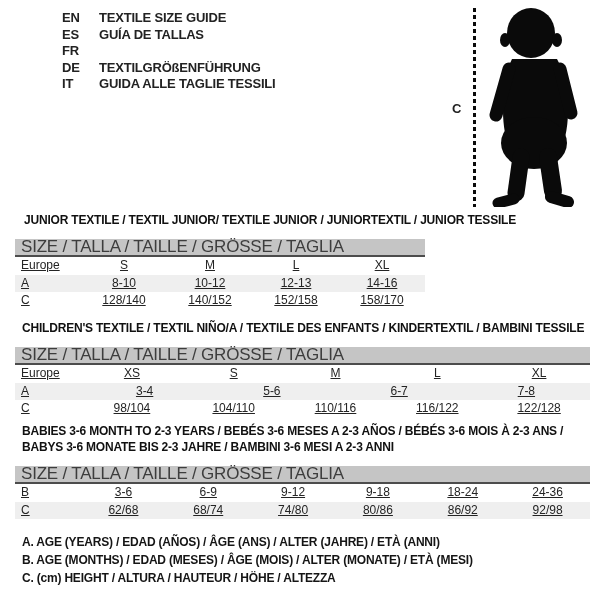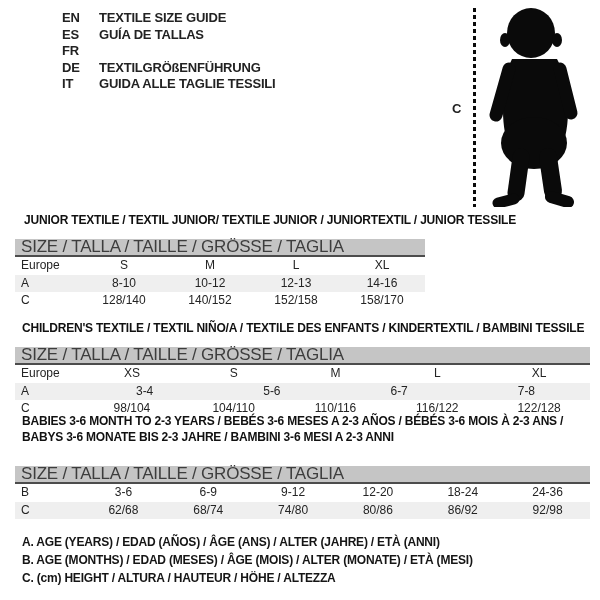--- a/index.html
+++ b/index.html
@@ -31,21 +31,21 @@
 
   
   .stable { }
   .size-bar {
     height:16px; line-height:16px; padding-left:6px;
     background:var(--header-bar-bg, #c5c5c5);
     border-bottom:2px solid var(--header-bar-border, #4c4c4c);
     color:var(--header-bar-text, #3d3d3d);
     font-size:17px; letter-spacing:-0.2px;
   }
-  .trow { display:flex; height:17.5px; line-height:17.5px; font-size:12px; color:#242424; }
+  .trow { display:flex; height:17.5px; line-height:17.5px; font-size:12px; color:#242424;text-decoration:underline; }
   .trow .lbl { width:60px; padding-left:6px; text-align:left; }
   .trow .cell { flex:1; text-align:center; }
   .stripe { background:var(--stripe-bg, #efefef); }
 
   
   .legend { line-height:18px; font-size:12px; font-weight:bold; color:#151515; letter-spacing:-0.2px; }
 </style>
 </head>
 <body>
 
@@ -144,32 +144,32 @@
   <div class="trow">
     <span class="lbl">C</span>
     <span class="cell">98/104</span>
     <span class="cell">104/110</span>
     <span class="cell">110/116</span>
     <span class="cell">116/122</span>
     <span class="cell">122/128</span>
   </div>
 </div>
 
-<div class="abs sec-title two-line" style="left:22px; top:413px; width:560px;">
+<div class="abs sec-title two-line" style="left:22px; top:423px; width:560px;">
   <div>BABIES 3-6 MONTH TO 2-3 YEARS / BEBÉS 3-6 MESES A 2-3 AÑOS / BÉBÉS 3-6 MOIS À 2-3 ANS /</div>
   <div>BABYS 3-6 MONATE BIS 2-3 JAHRE / BAMBINI 3-6 MESI A 2-3 ANNI</div>
 </div>
 <div class="abs stable" style="left:15px; top:466px; width:575px;">
   <div class="size-bar">SIZE / TALLA / TAILLE / GRÖSSE / TAGLIA</div>
   <div class="trow">
     <span class="lbl">B</span>
     <span class="cell">3-6</span>
     <span class="cell">6-9</span>
     <span class="cell">9-12</span>
-    <span class="cell">12-20</span>
+    <span class="cell">9-18</span>
     <span class="cell">18-24</span>
     <span class="cell">24-36</span>
   </div>
   <div class="trow stripe">
     <span class="lbl">C</span>
     <span class="cell">62/68</span>
     <span class="cell">68/74</span>
     <span class="cell">74/80</span>
     <span class="cell">80/86</span>
     <span class="cell">86/92</span>

